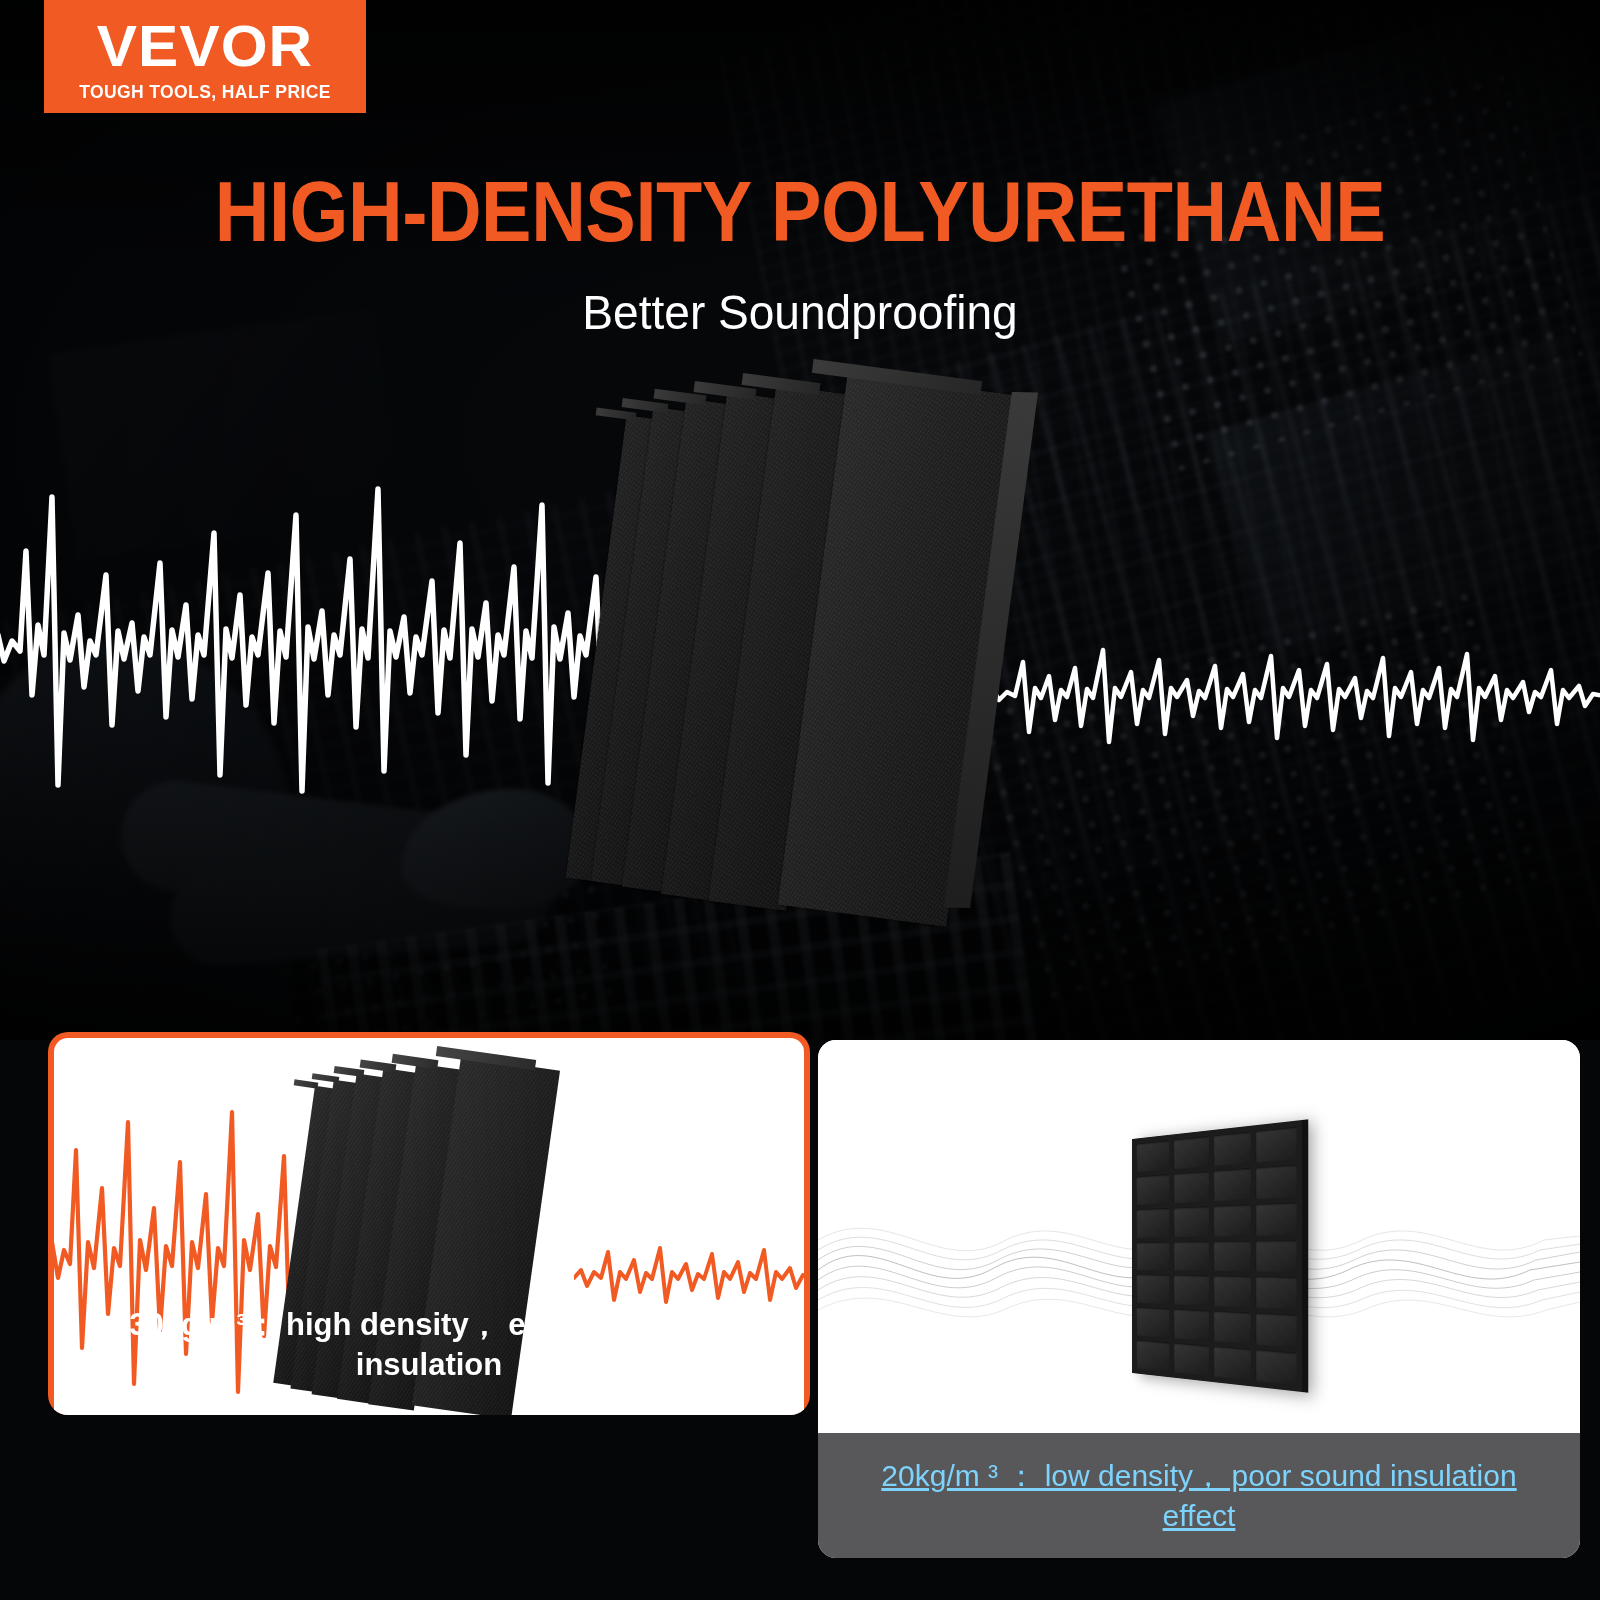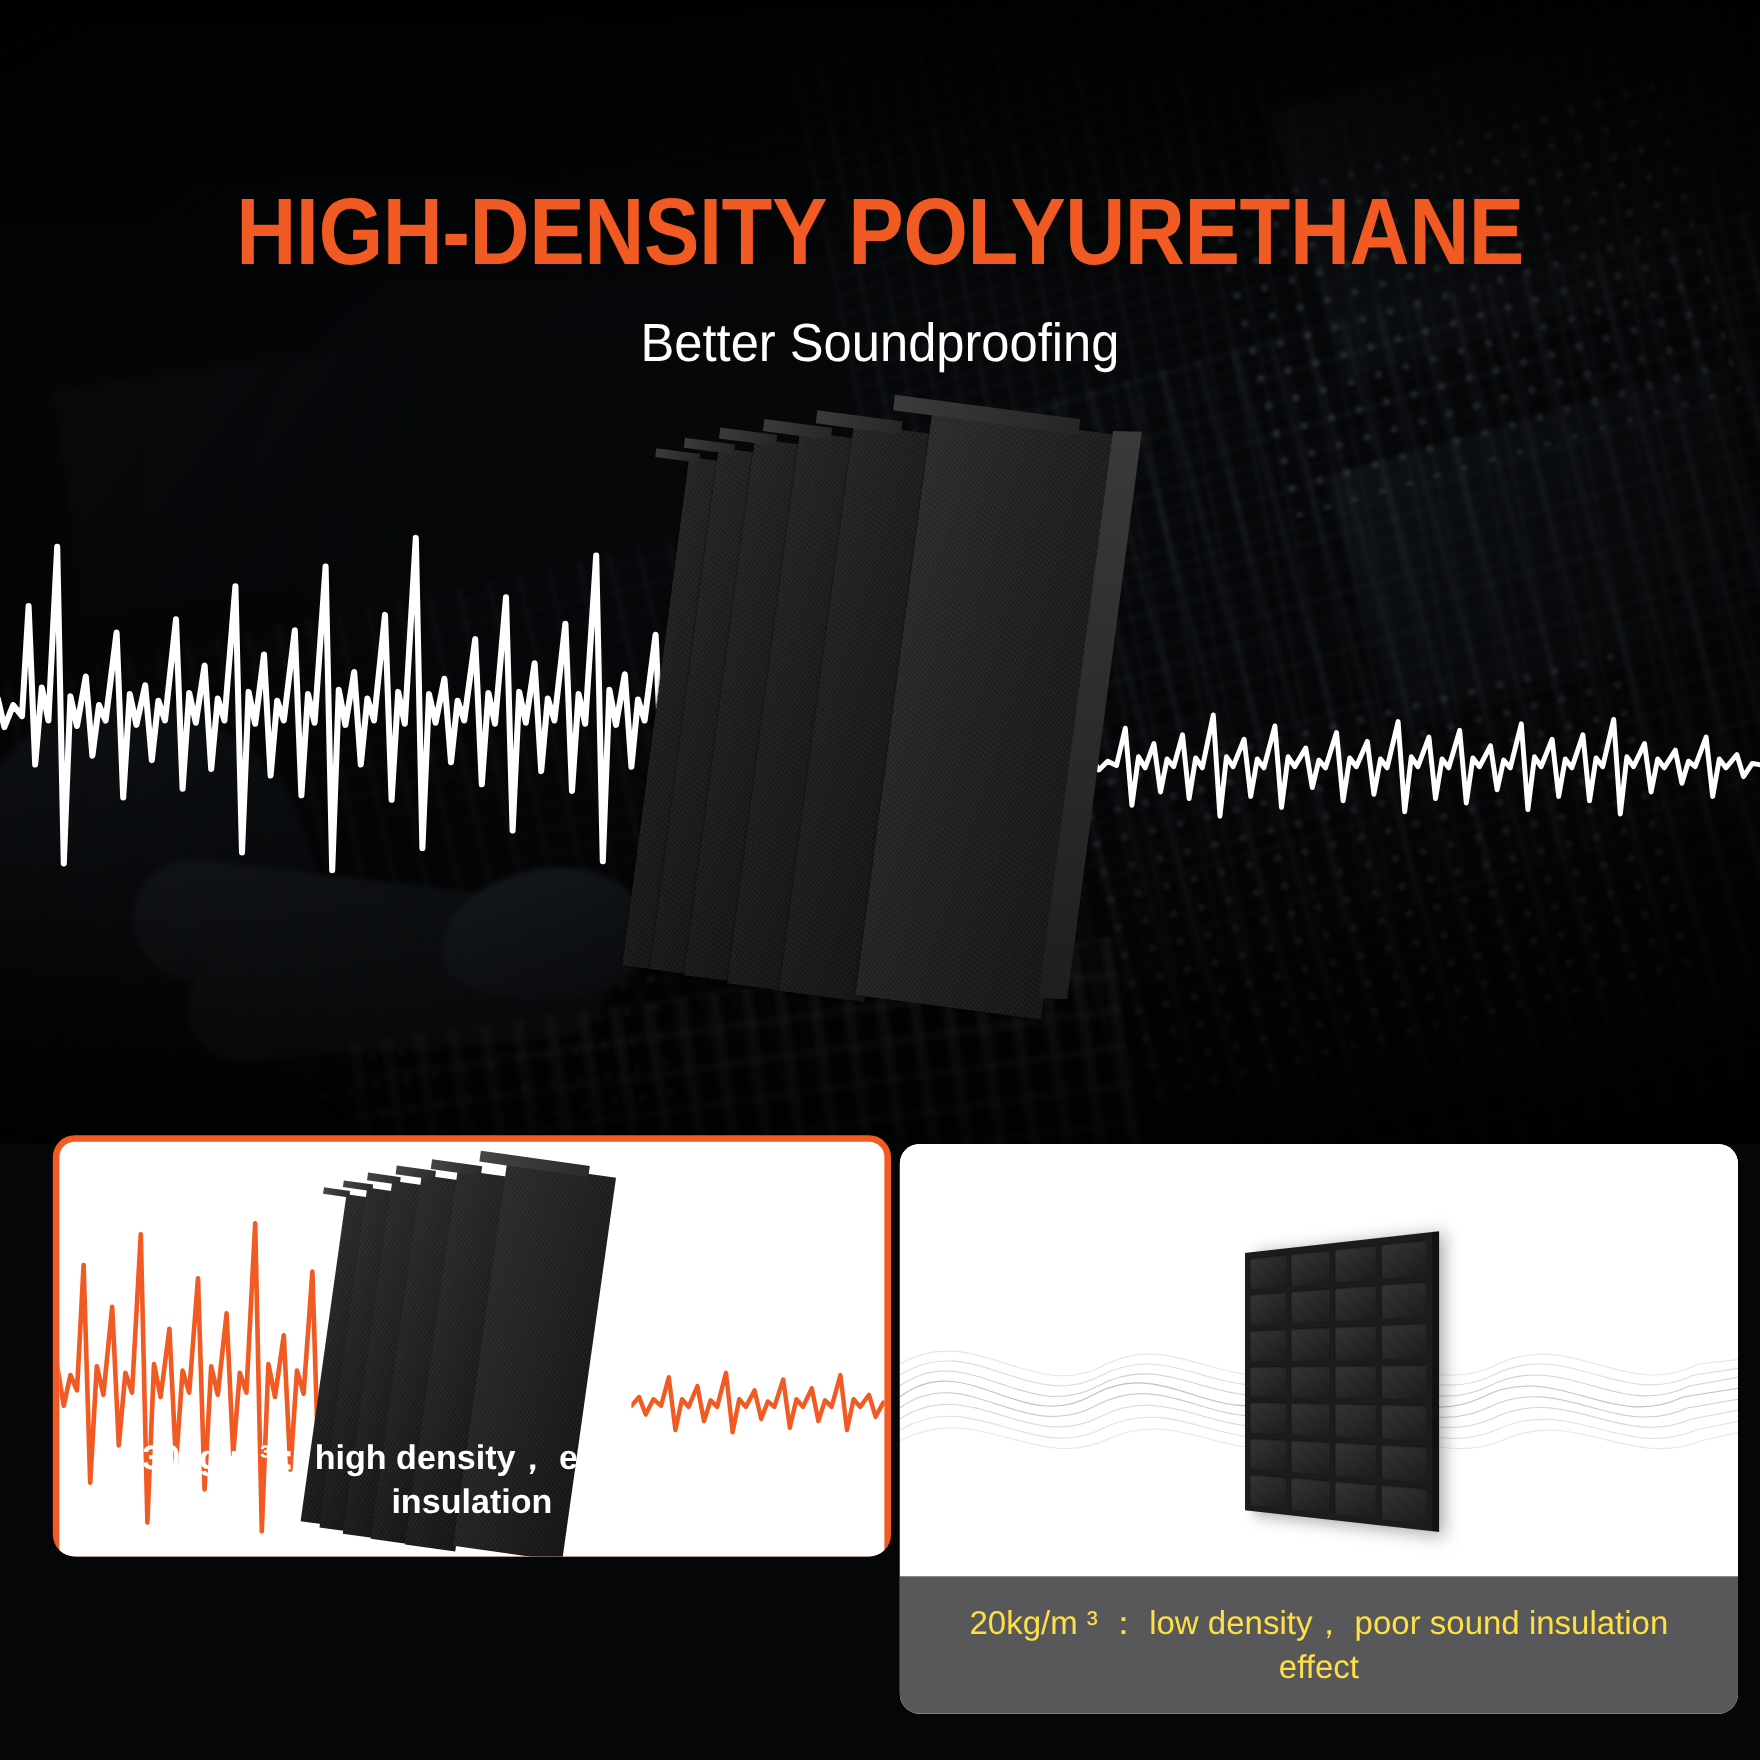--- a/index.html
+++ b/index.html
@@ -245,29 +245,30 @@
     height: 393px;
     background: #ffffff;
     overflow: hidden;
   }
   .card-right .card-caption {
     position: absolute;
     left: 0; bottom: 0;
     width: 100%;
     height: 125px;
     background: #58585A;
-    color: #fde047;
+    color: #7dd3fc;
     display: flex;
     align-items: center;
     justify-content: center;
     text-align: center;
     font-size: 30px;
     line-height: 1.32;
     padding: 0 34px;
     box-sizing: border-box;
+    text-decoration: underline;
   }
   
   .card-left {
     position: absolute;
     left: 48px; top: 6px;
     width: 762px;
     height: 383px;
     border-radius: 20px;
     background: #F15A22;
     overflow: hidden;
@@ -353,20 +354,24 @@
       <div class="knobs knobs-3"></div>
       <div class="torso"></div>
       <div class="arm arm-1"></div>
       <div class="arm arm-2"></div>
       <div class="hand"></div>
       <div class="keybed"></div>
     </div>
     <div class="hero-vignette"></div>
   </div>
 
+  <div class="logo">
+    <div class="logo-word">VEVOR</div>
+    <div class="logo-tag">TOUGH TOOLS, HALF PRICE</div>
+  </div>
 
   <div class="headline-wrap">
     <div class="headline">HIGH-DENSITY POLYURETHANE</div>
     <div class="subhead">Better Soundproofing</div>
   </div>
 
   <svg class="wave-left" viewBox="0 0 680 380" preserveAspectRatio="none">
     <path fill="none" stroke="#ffffff" stroke-width="5.5" stroke-linejoin="round" stroke-linecap="round" d="M0,196 L8,180 L14,206 L22,186 L30,196
          L36,96 L42,240 L48,170 L54,200
          L62,42 L68,330 L74,178 L80,205

